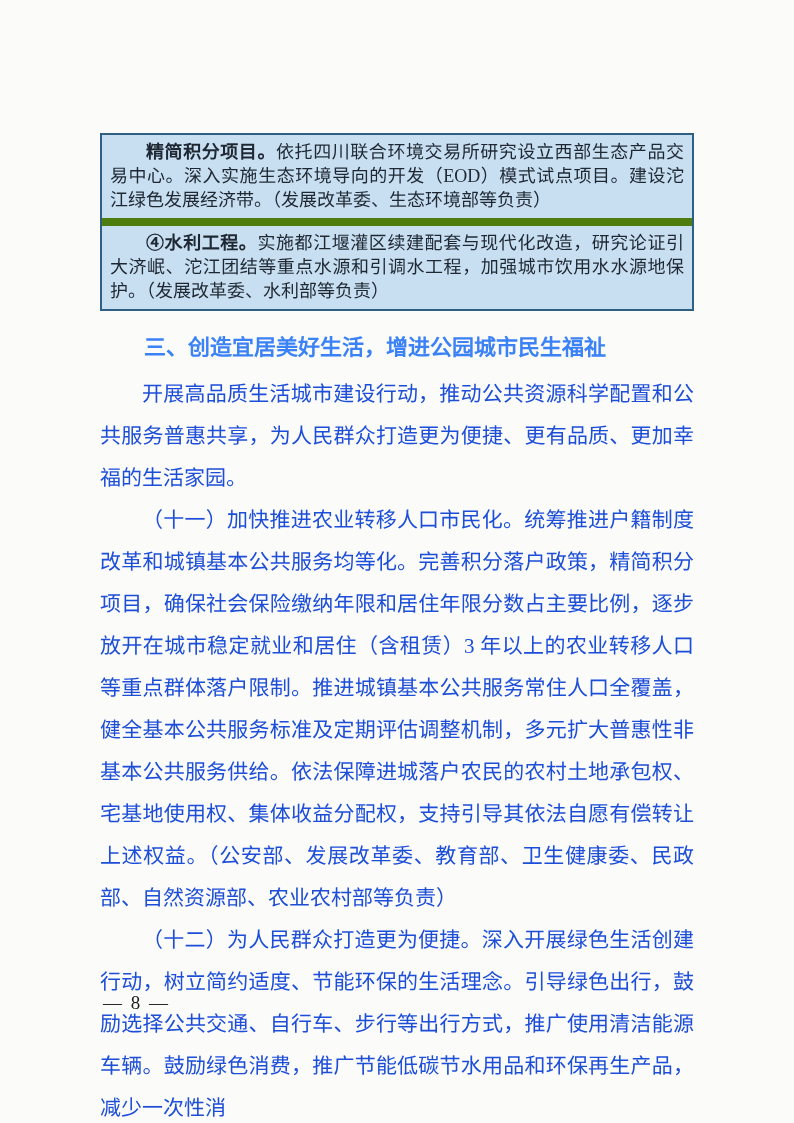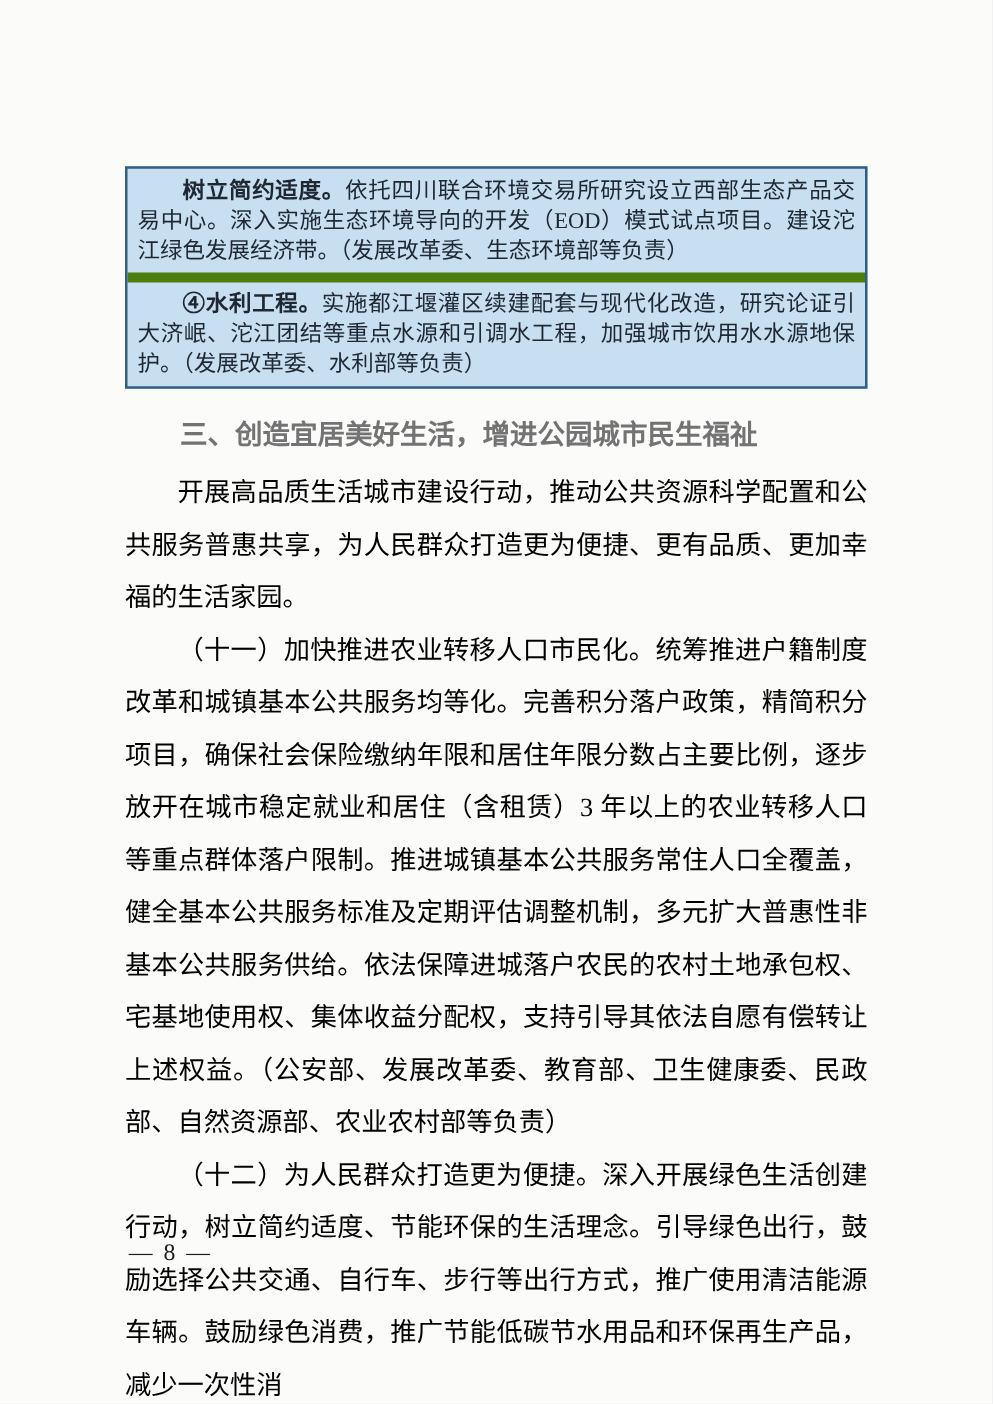--- a/index.html
+++ b/index.html
@@ -46,30 +46,30 @@
     font-weight: bold;
   }
   
   .section-heading {
     margin: 22px 0 10px 0;
     padding-left: 44px;
     font-family: "Liberation Sans", "DejaVu Sans", sans-serif;
     font-weight: bold;
     font-size: 22px;
     line-height: 30px;
-    color: #737373;
+    color: #3b82f6;
   }
   
   .body-para {
     margin: 0;
     font-size: 21px;
     line-height: 42px;
     text-indent: 2em;
     text-align: justify;
-    color: #000000;
+    color: #1d4ed8;
   }
   .para-lead {
     font-weight: normal;
   }
   
   .page-number {
     position: absolute;
     left: 103px;
     top: 992px;
     font-size: 19px;
@@ -79,21 +79,21 @@
   }
 </style>
 </head>
 <body>
 
 <div class="page">
   <div class="content">
 
     <div class="box-group">
       <div class="hbox">
-        <p><span class="box-lead">树立简约适度。</span><span>依托四川联合环境交易所研究设立西部生态产品交易中心。深入实施生态环境导向的开发（EOD）模式试点项目。建设沱江绿色发展经济带。（发展改革委、生态环境部等负责）</span></p>
+        <p><span class="box-lead">精简积分项目。</span><span>依托四川联合环境交易所研究设立西部生态产品交易中心。深入实施生态环境导向的开发（EOD）模式试点项目。建设沱江绿色发展经济带。（发展改革委、生态环境部等负责）</span></p>
       </div>
       <div class="hbox">
         <p><span class="box-lead">④水利工程。</span><span>实施都江堰灌区续建配套与现代化改造，研究论证引大济岷、沱江团结等重点水源和引调水工程，加强城市饮用水水源地保护。（发展改革委、水利部等负责）</span></p>
       </div>
     </div>
 
     <h2 class="section-heading">三、创造宜居美好生活，增进公园城市民生福祉</h2>
 
     <p class="body-para">开展高品质生活城市建设行动，推动公共资源科学配置和公共服务普惠共享，为人民群众打造更为便捷、更有品质、更加幸福的生活家园。</p>
 

